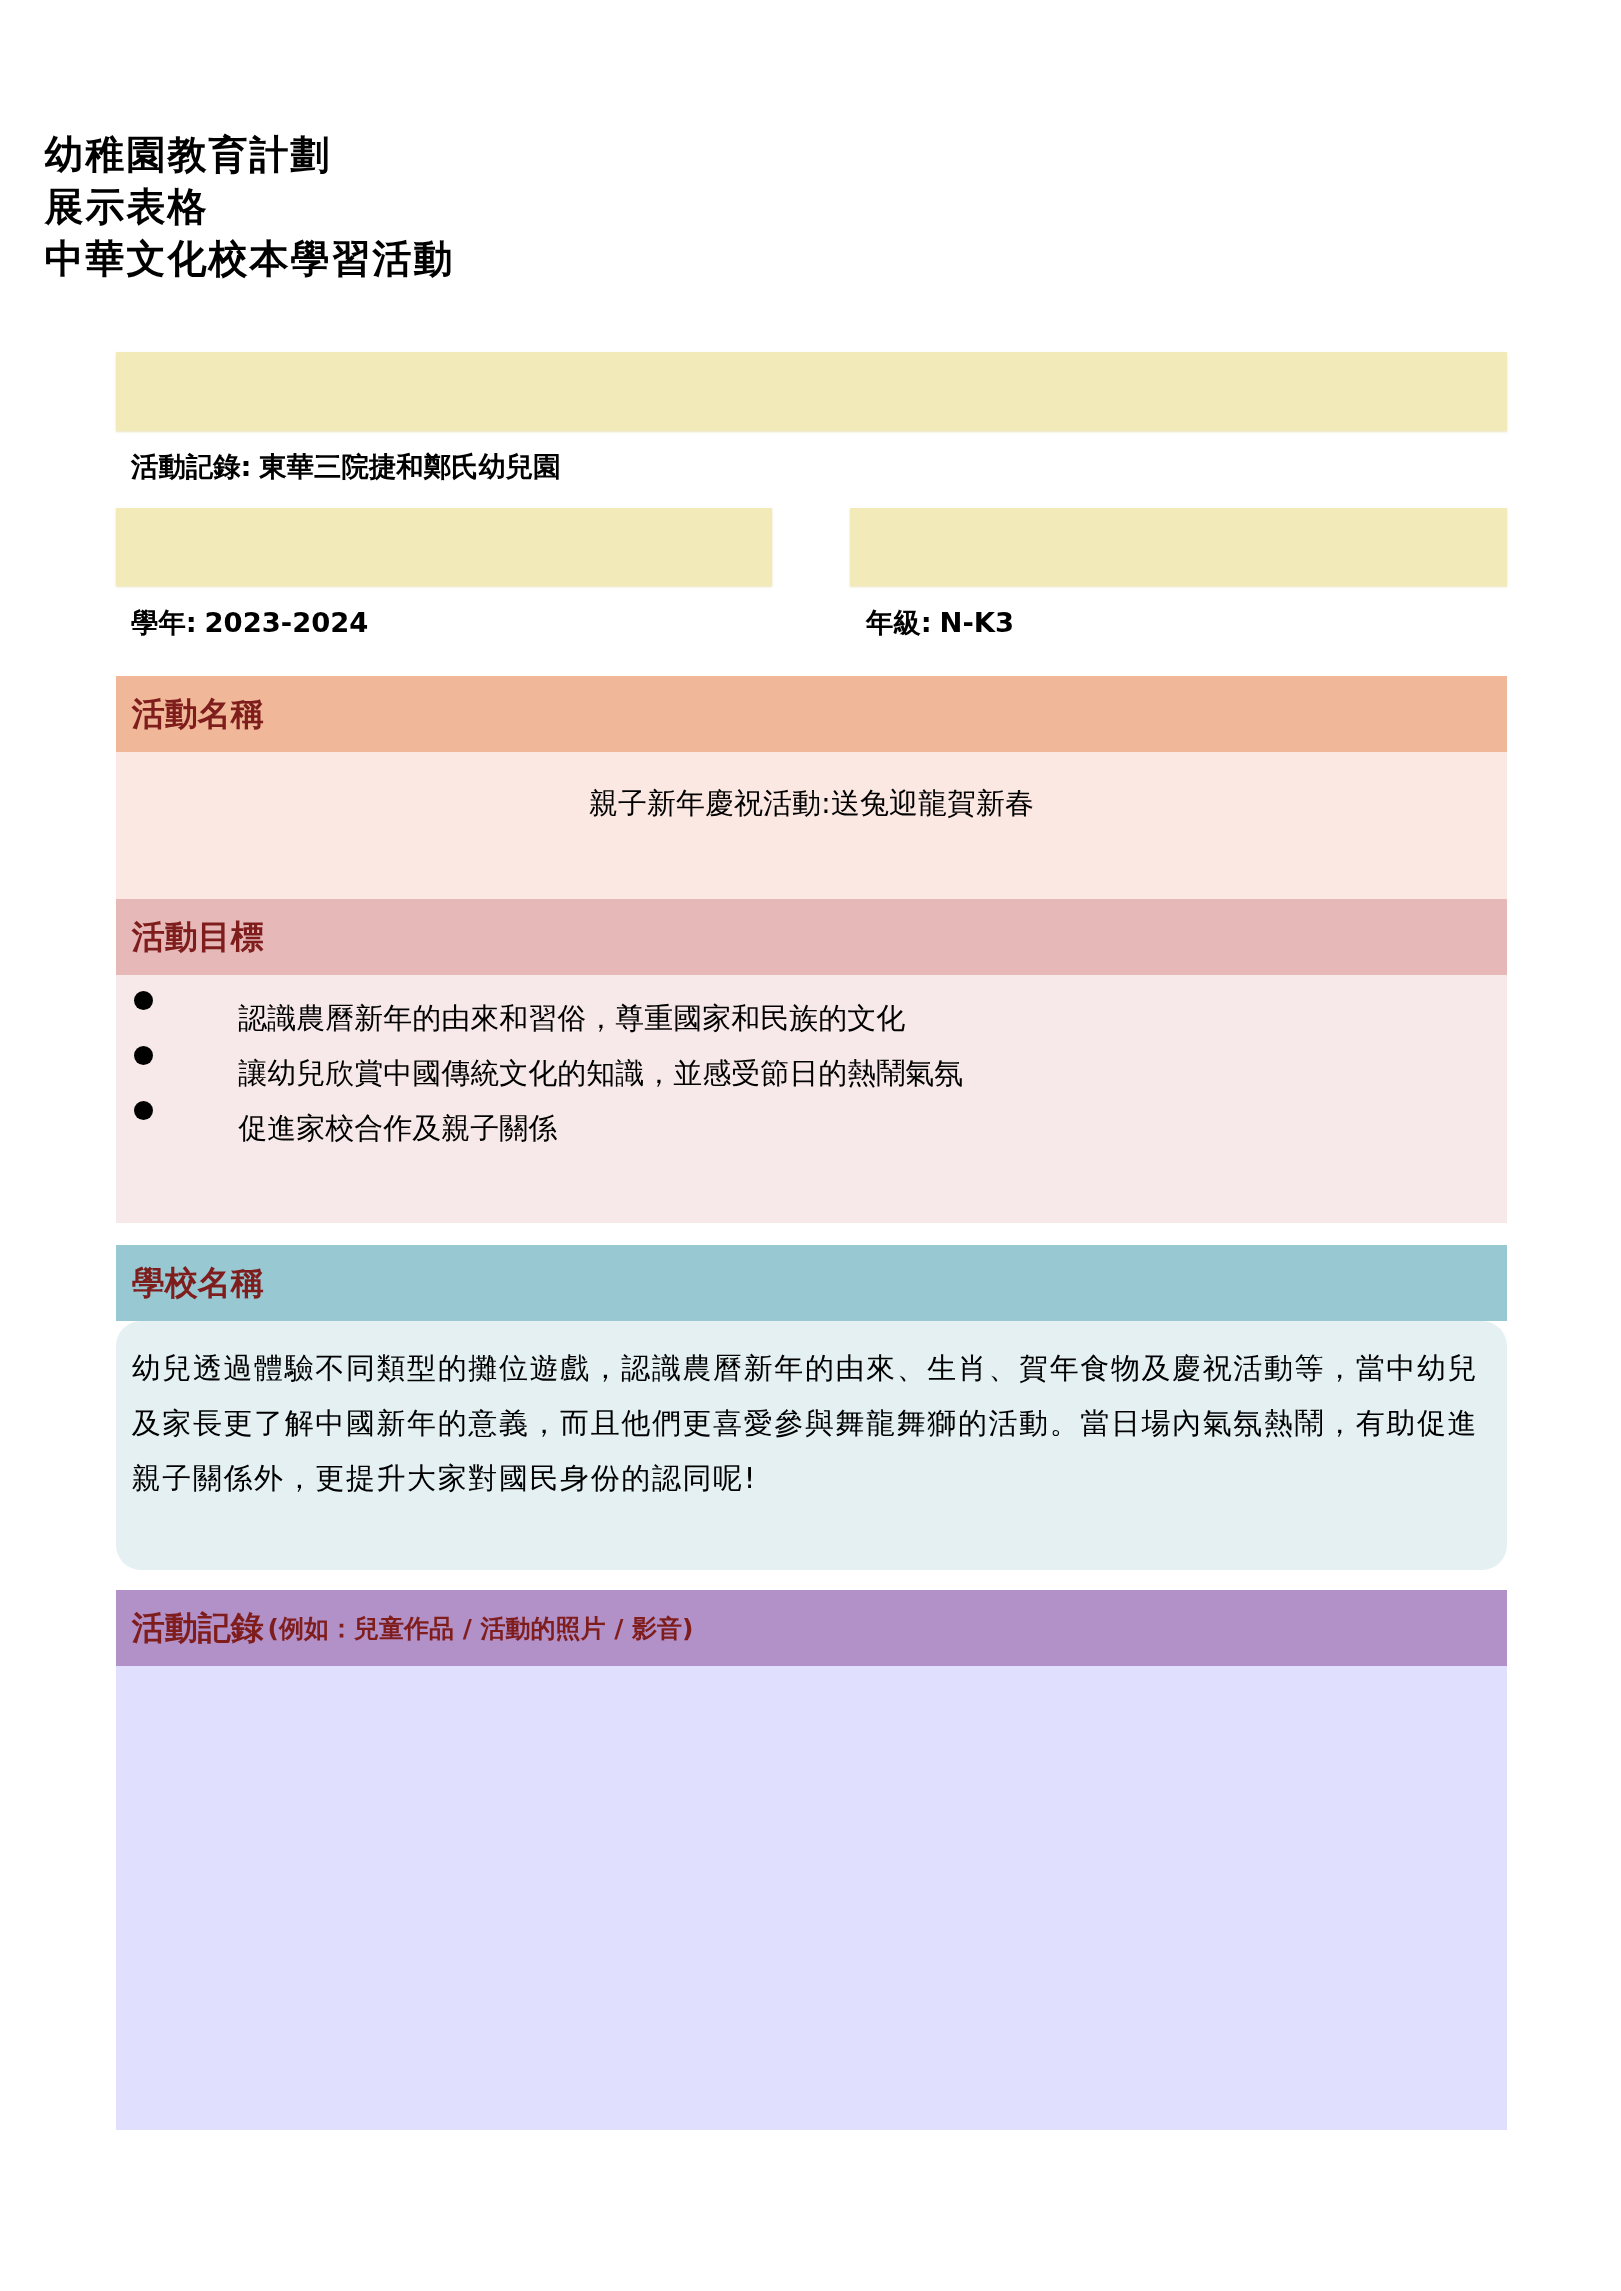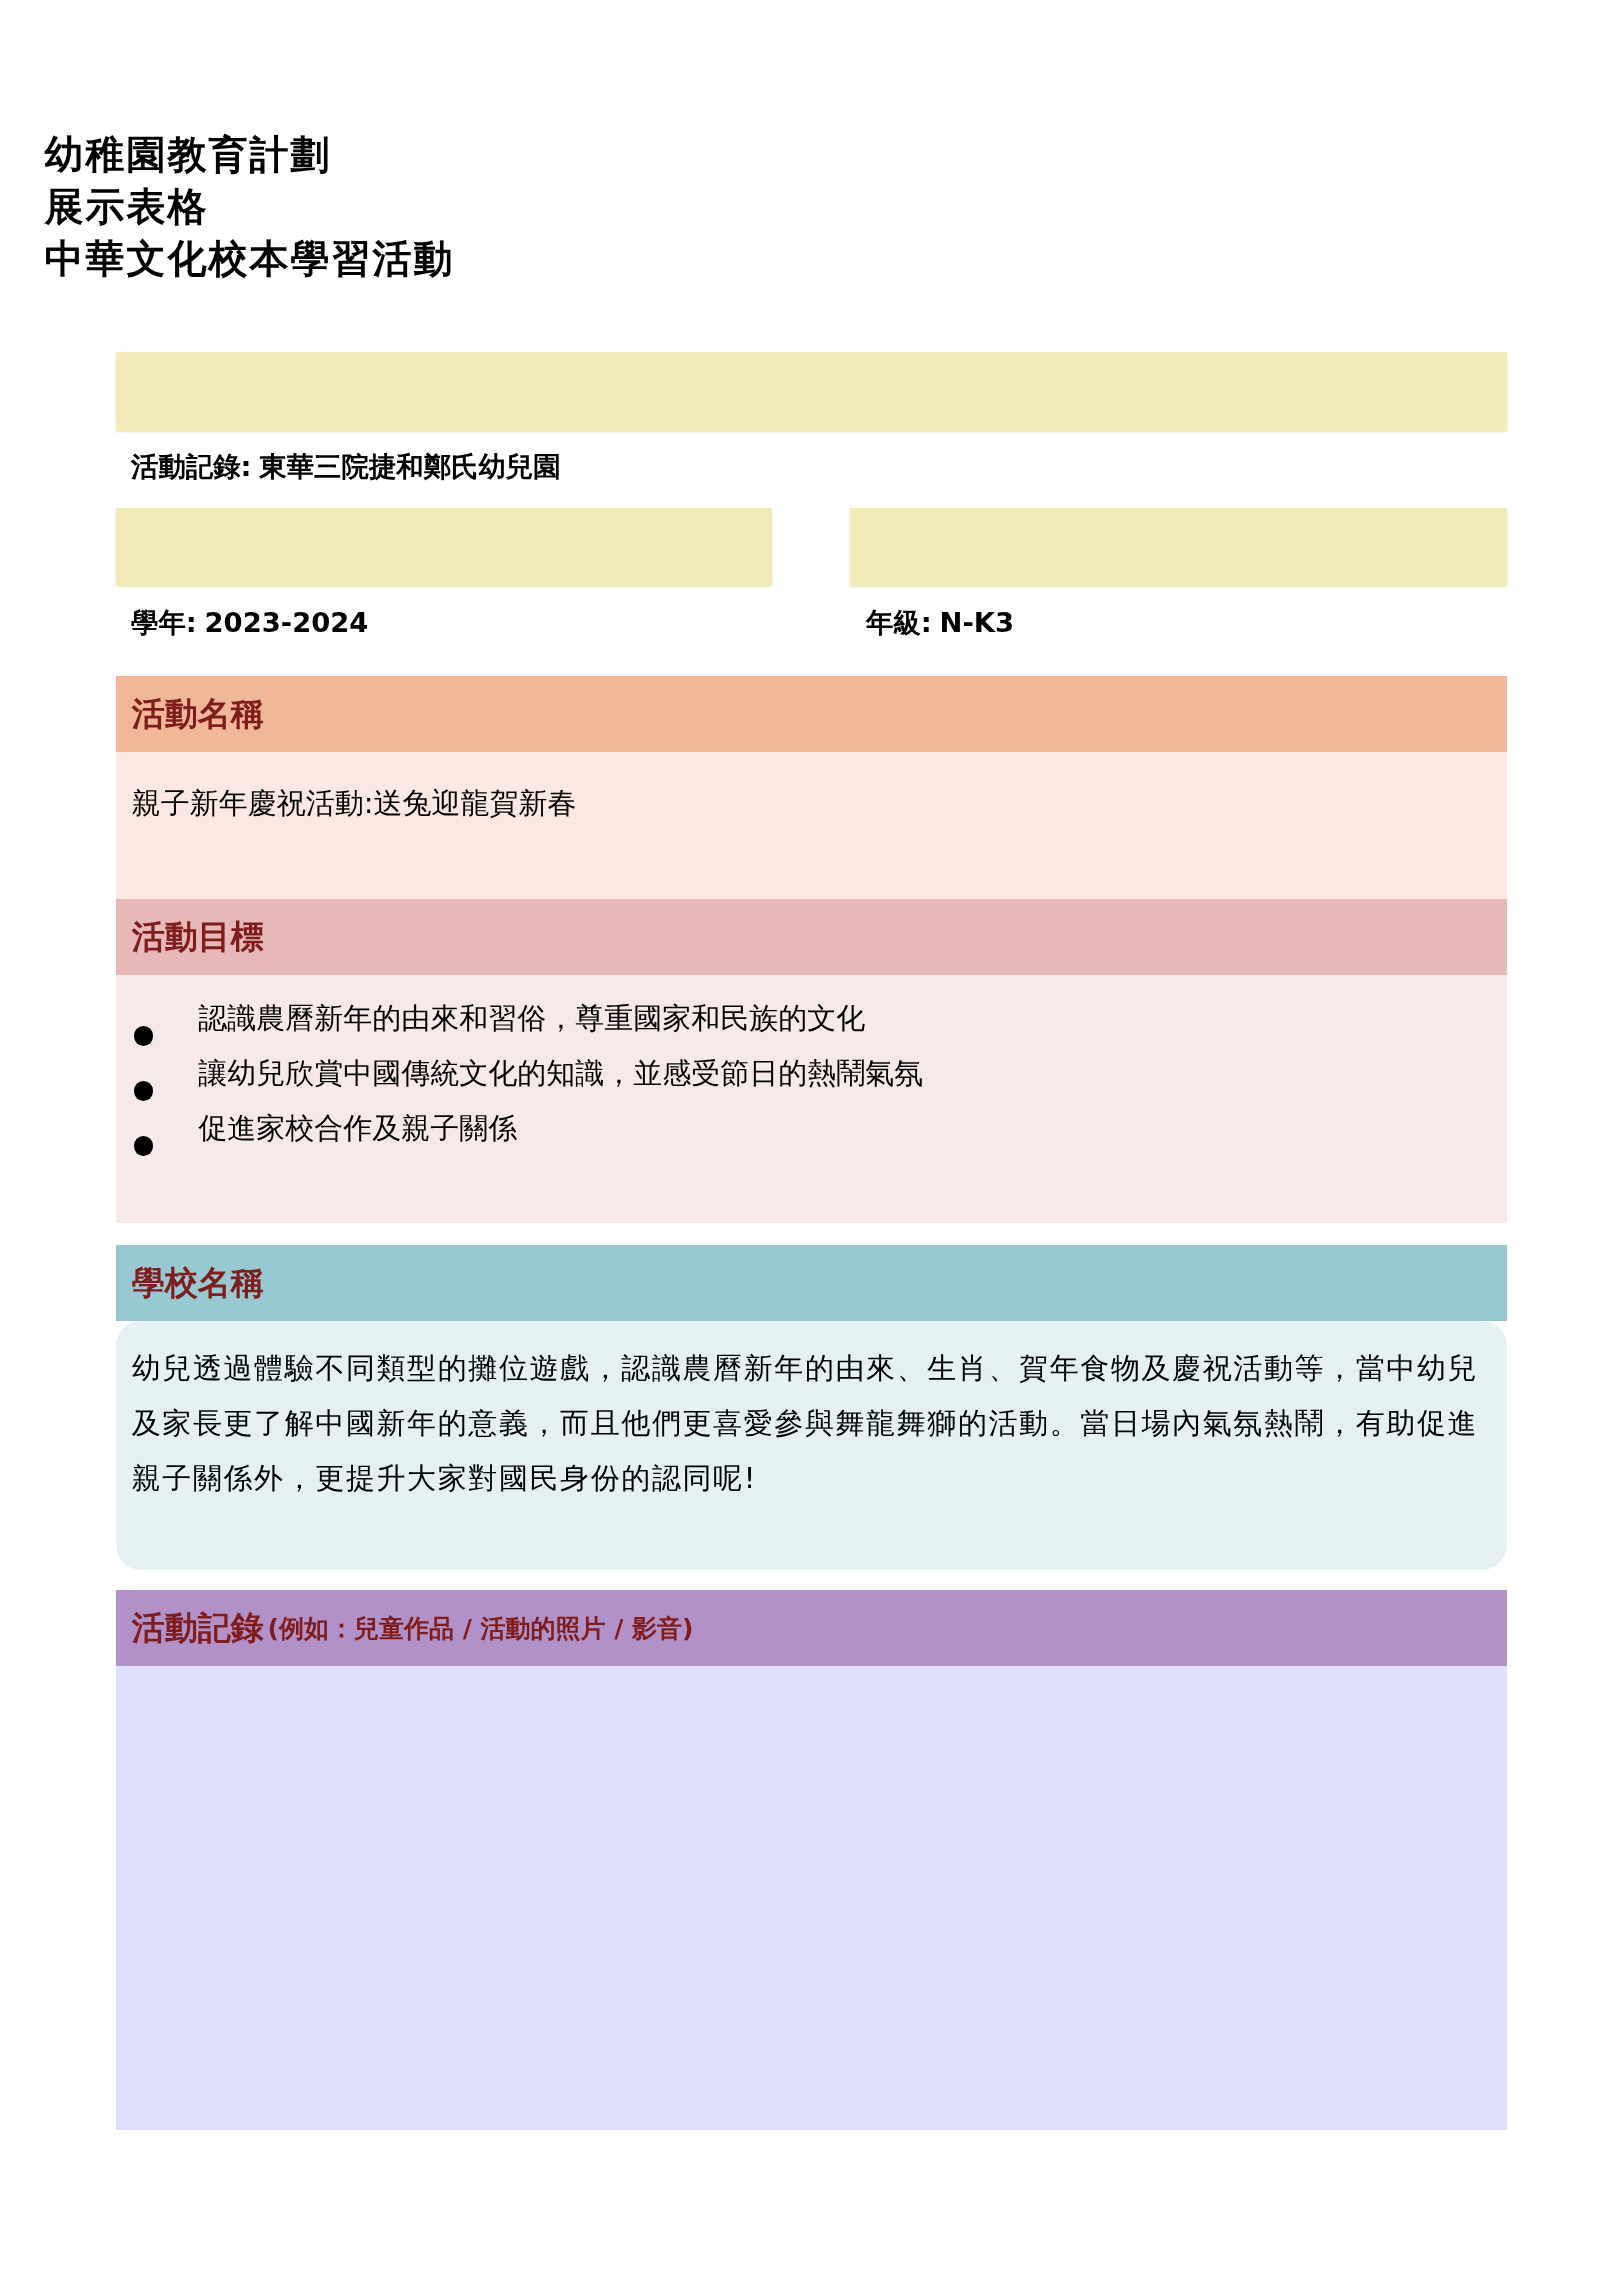--- a/index.html
+++ b/index.html
@@ -66,29 +66,31 @@
       margin-left: 3.9px;
     }
     .section-body {
       box-sizing: border-box;
       font-size: 29px;
       line-height: 55px;
     }
     .name-body {
       height: 158px;
       padding: 23.5px 15.7px 0 15.7px;
+      text-align: center;
     }
     .goals-body {
       height: 248px;
       padding: 15.7px 15.7px 0 0;
     }
     .goal-item {
       display: flex;
-      align-items: flex-end;
+      align-items: flex-start;
       height: 55px;
+      gap: 40px;
     }
     .bullet {
       width: 19.6px;
       height: 19.6px;
       border-radius: 50%;
       background: #000;
       margin-left: 17.6px;
       margin-right: 45px;
       flex-shrink: 0;
     }

